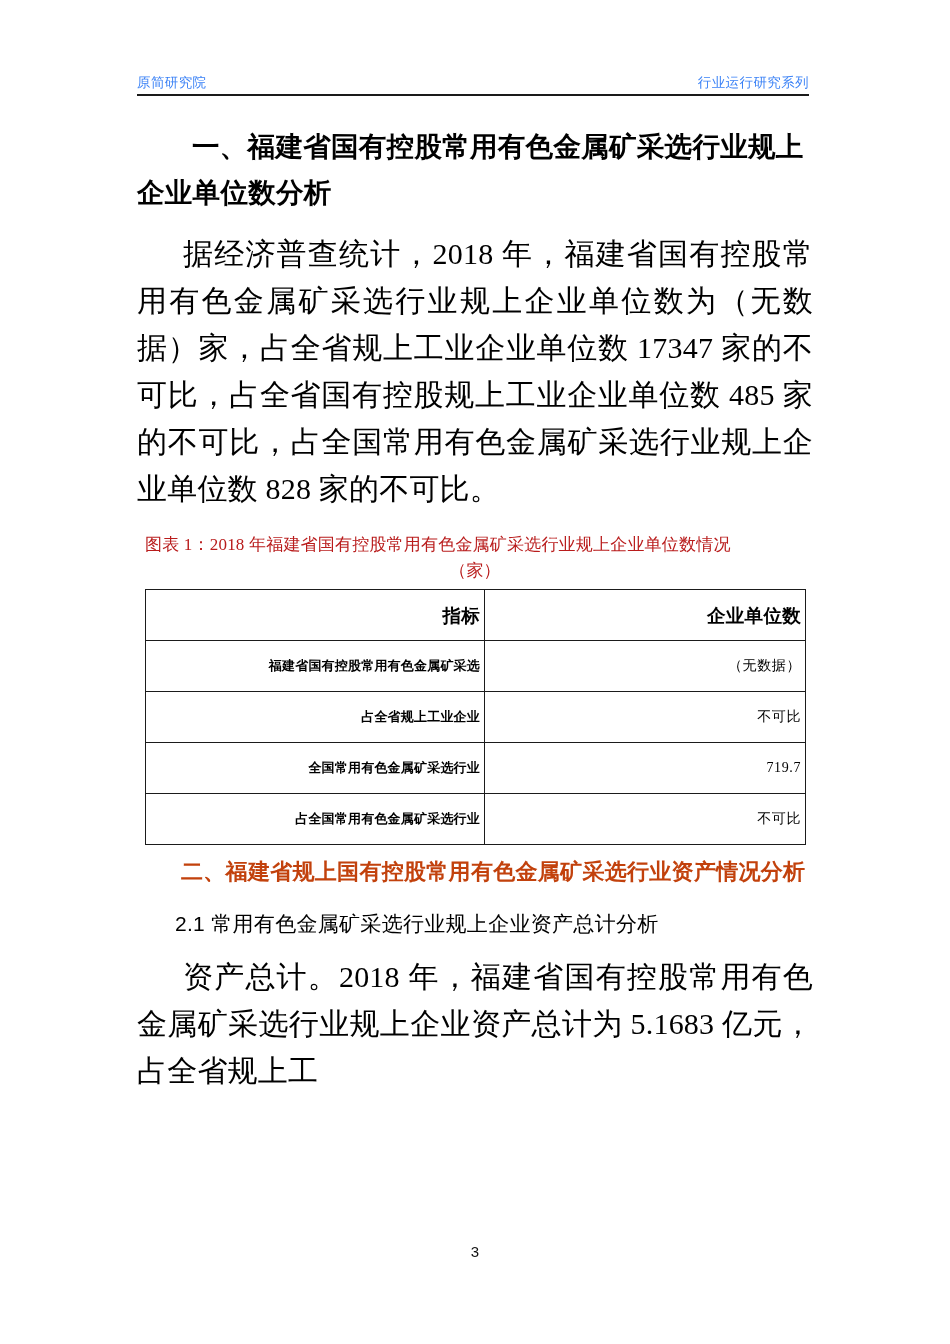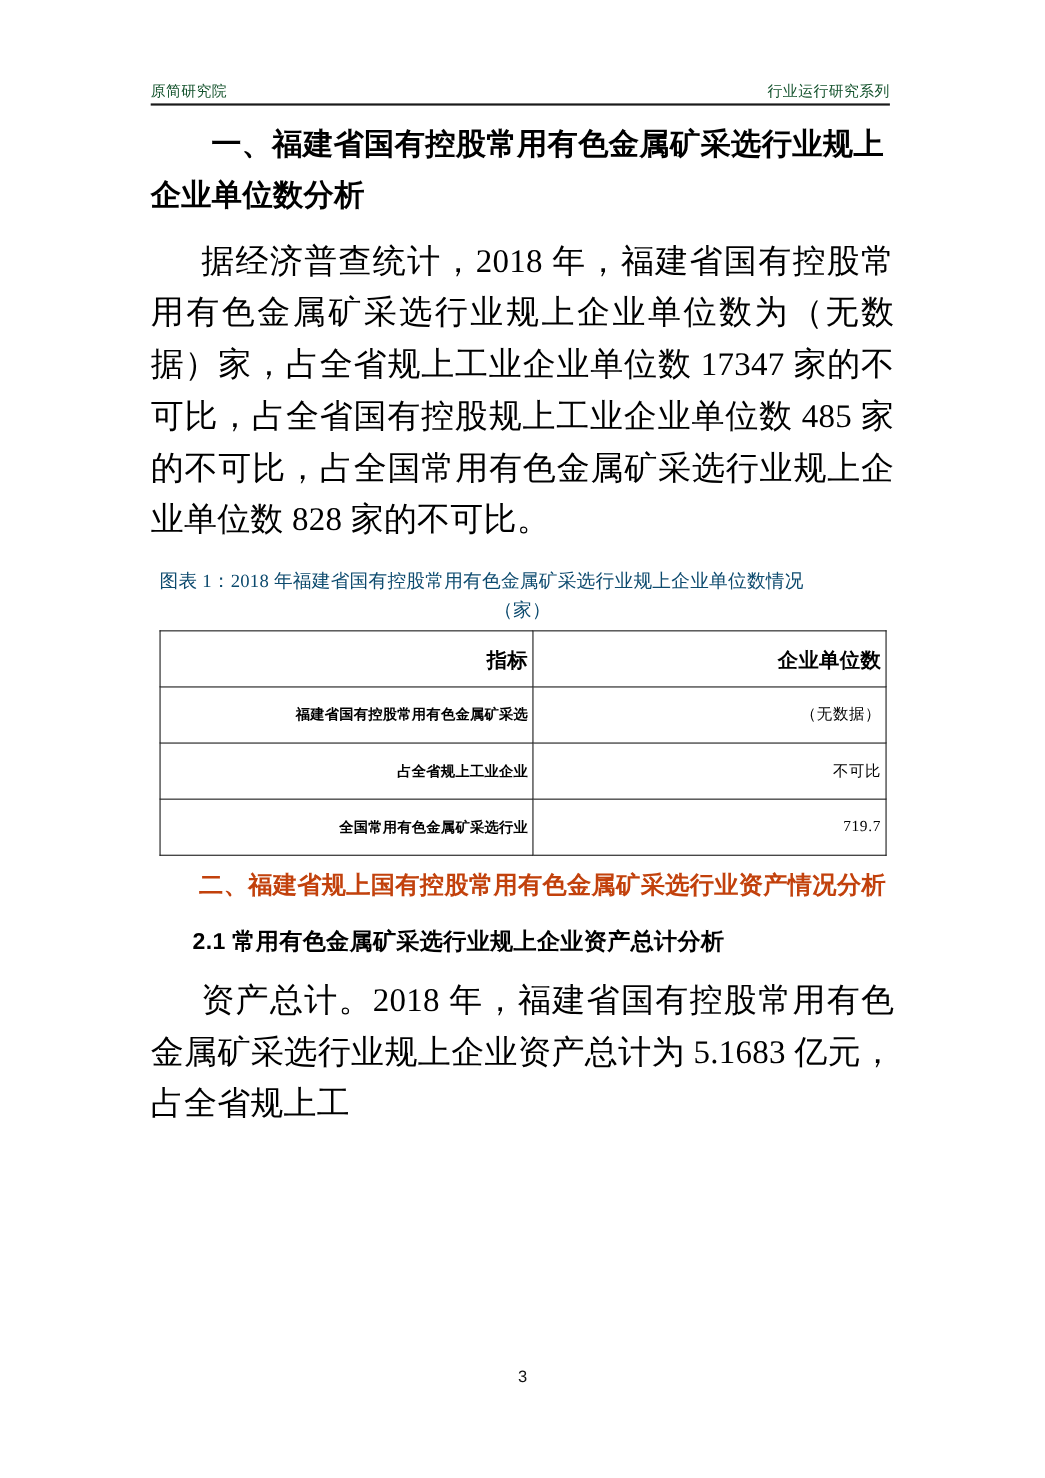--- a/index.html
+++ b/index.html
@@ -33,29 +33,29 @@
     justify-content: space-between;
     align-items: flex-end;
     border-bottom: 2px solid #1a1a1a;
     padding-bottom: 3px;
     box-sizing: border-box;
   }
   .header-left, .header-right {
     font-family: "Liberation Sans", "DejaVu Sans", sans-serif;
     font-size: 13.5px;
     letter-spacing: 0.4px;
-    color: #14532d;
+    color: #3b82f6;
     line-height: 1.1;
   }
 
   
   .content {
     position: absolute;
     left: 137px;
-    top: 108px;
+    top: 124px;
     width: 676px;
   }
 
   h1.doc-h1 {
     font-family: "Liberation Sans", "DejaVu Sans", sans-serif;
     font-weight: bold;
     font-size: 27.5px;
     line-height: 46px;
     margin: 0;
     text-indent: 55px;
@@ -92,21 +92,21 @@
   .spacer-8  { height: 8px; }
   .spacer-6  { height: 6px; }
 
   
   .fig-caption {
     font-family: "Liberation Serif", "DejaVu Serif", serif;
     font-size: 17px;
     line-height: 26px;
     text-align: center;
     margin: 0;
-    color: #0c4a6e;
+    color: #b91c1c;
     letter-spacing: 0.2px;
   }
   .fig-caption .line1 { display: block; text-align: left; padding-left: 8px;}
   .fig-caption .line2 { display: block; text-align: center; }
 
   
   .data-table-wrap {
     margin-top: 5px;
     padding-left: 8px;
   }
@@ -151,21 +151,21 @@
     line-height: 30px;
     margin: 0;
     padding-left: 40px;
     color: #000;
     letter-spacing: 0.3px;
   }
 
   
   h3.doc-h3 {
     font-family: "Liberation Sans", "DejaVu Sans", sans-serif;
-    font-weight: bold;
+    font-weight: normal;
     font-size: 21px;
     line-height: 42px;
     margin: 0;
     text-indent: 38px;
     letter-spacing: 0.3px;
     color: #000;
   }
 
   
   .page-number {
@@ -222,20 +222,24 @@
             <td class="cell-value">（无数据）</td>
           </tr>
           <tr>
             <td class="cell-label">占全省规上工业企业</td>
             <td class="cell-value">不可比</td>
           </tr>
           <tr>
             <td class="cell-label">全国常用有色金属矿采选行业</td>
             <td class="cell-value">719.7</td>
           </tr>
+          <tr>
+            <td class="cell-label">占全国常用有色金属矿采选行业</td>
+            <td class="cell-value">不可比</td>
+          </tr>
         </tbody>
       </table>
     </div>
 
 
     <div class="spacer-6"></div>
 
     <h2 class="doc-h2">二、福建省规上国有控股常用有色金属矿采选行业资产情况分析</h2>
 
     <div class="spacer-10"></div>

